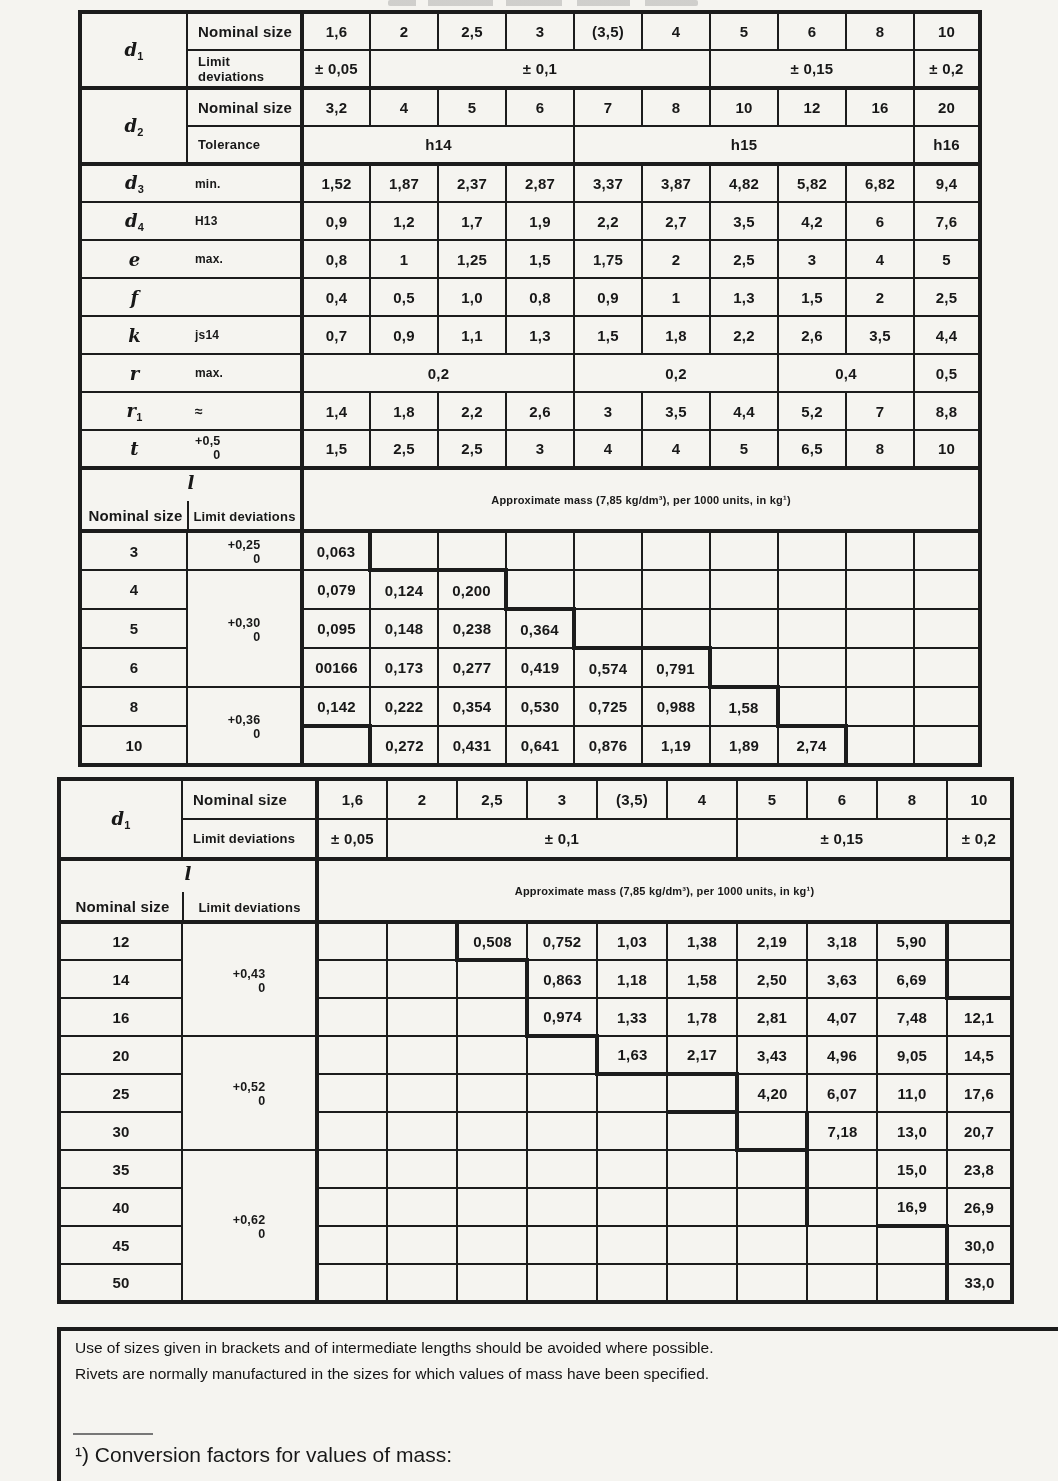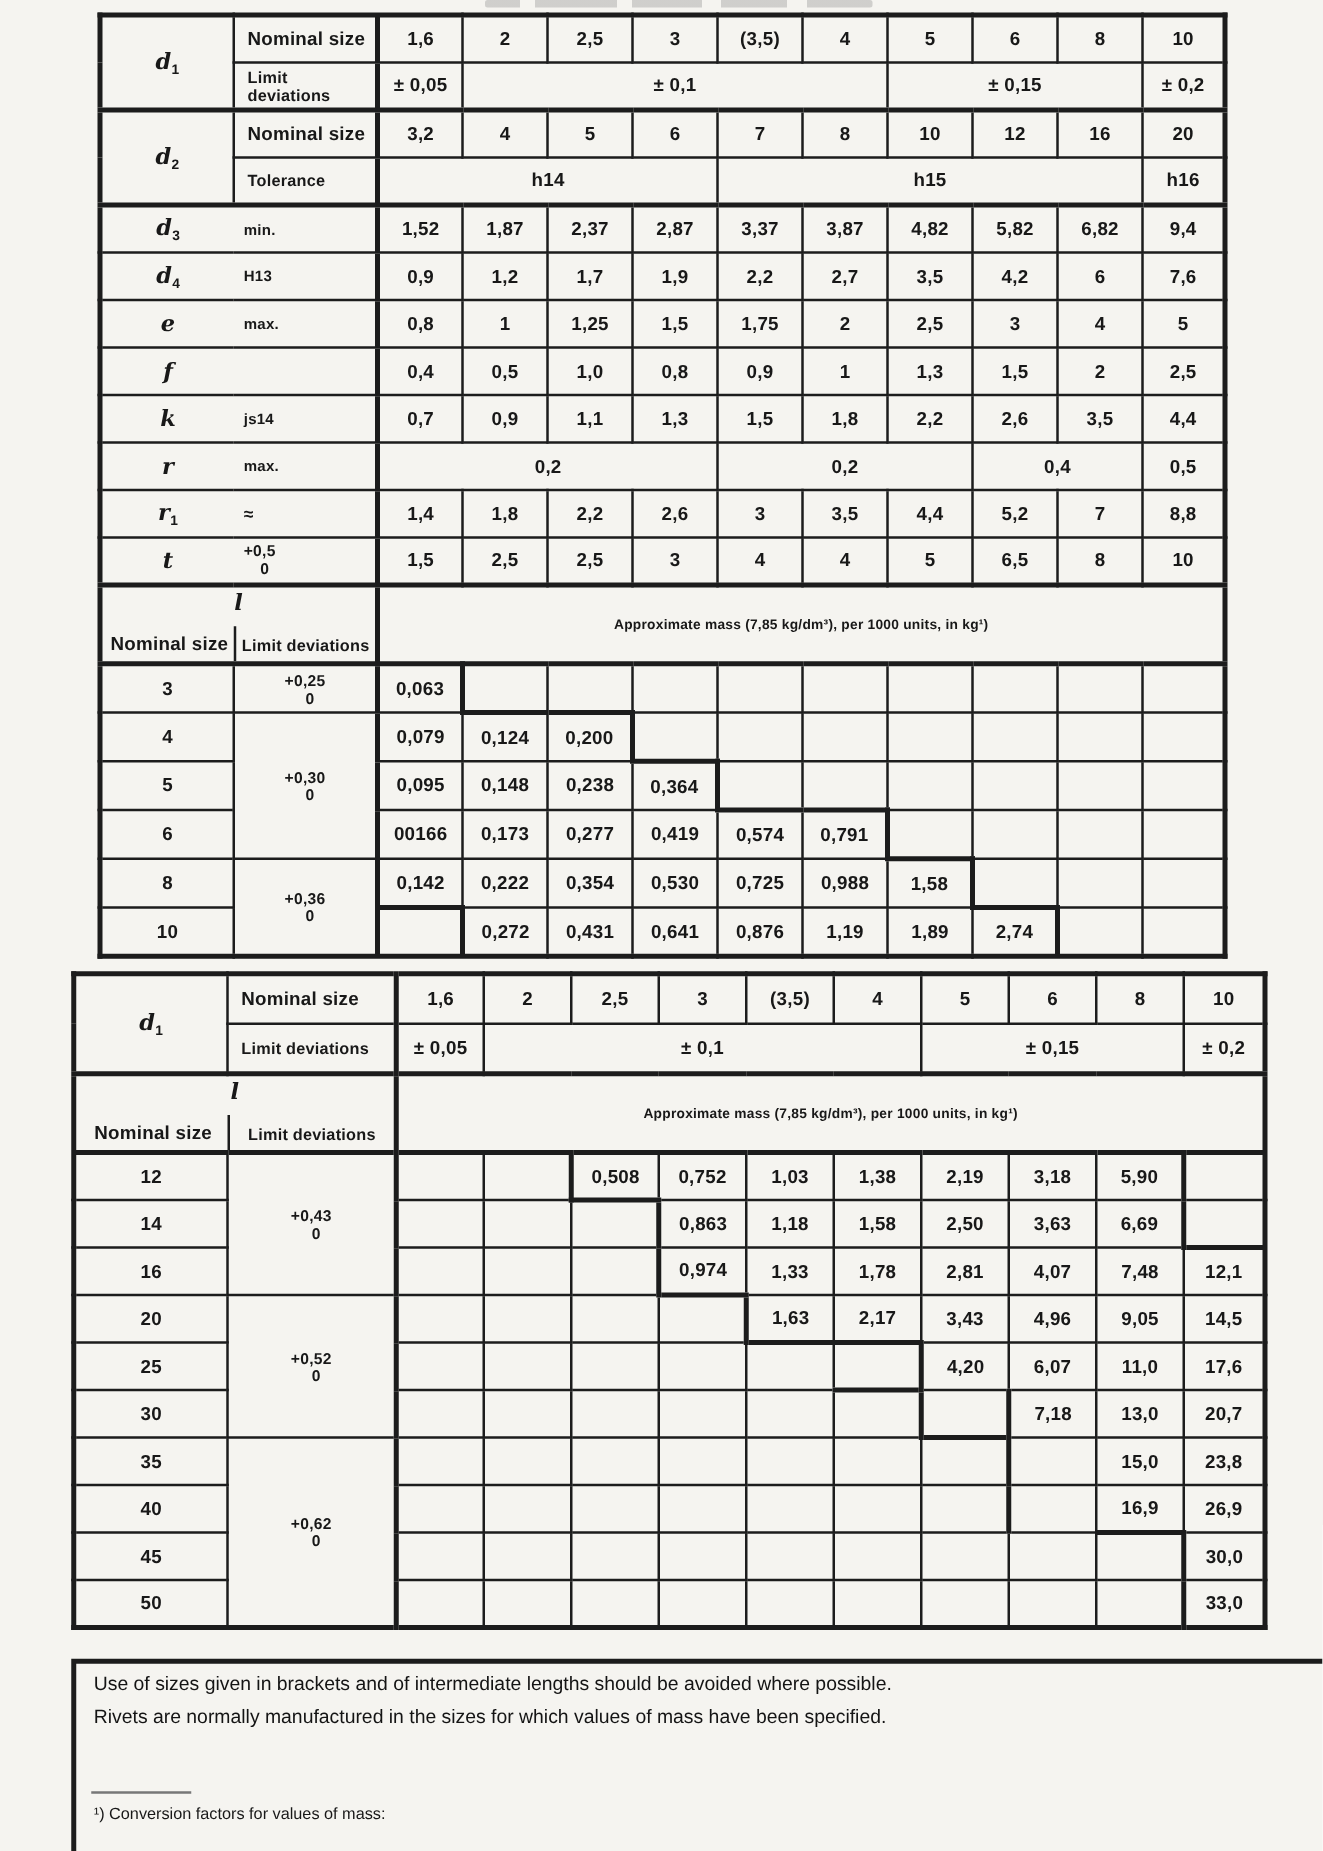--- a/index.html
+++ b/index.html
@@ -13,39 +13,39 @@
   #t1 tr{height:38px} #t1 tr.m{height:39px}
   #t2 tr{height:38px} #t2 tr.hd{height:40px}
   #t1 tr.mh,#t2 tr.mh{height:54px}
   .symc i,.cs i,.lh i{font-family:"DejaVu Serif",serif;font-style:italic;font-size:18px;font-weight:bold}
   sub{font-size:11px;font-weight:bold}
   .lbl{text-align:left;padding-left:10px;font-size:15px}
   .lbl2{text-align:left;padding-left:10px;font-size:13px}
   .cs{border-right:0}
   .cc{border-left:0;text-align:left;padding-left:8px;font-size:12px}
   .cc .apx{font-size:14px}
-  .tol{display:inline-flex;flex-direction:column;line-height:1.1;font-size:12.5px;text-align:center;font-weight:bold}
+  .tol{display:inline-flex;flex-direction:column;line-height:1.1;font-size:12.5px;text-align:right;font-weight:bold}
   .tol .b{padding-left:8px}
   .hl{border-left-width:4px}.hr{border-right-width:4px}.ht{border-top-width:4px}.hb{border-bottom-width:4px}
   tr.sect td{border-top-width:4px}
   .dstart{border-left-width:4px}
   .lhead{border-right-width:4px;position:relative}
   .lh{display:flex;flex-direction:column;justify-content:space-between;height:52px;padding:2px 0 5px 0}
   .lr{display:flex;align-items:flex-end}
   #t1 .lr span:first-child{width:107px;font-size:15px}
   #t2 .lr span:first-child{width:123px;font-size:15px}
   .lr span+span{flex:1;font-size:13px}
   .lvd{position:absolute;top:52%;bottom:0;width:2px;background:#1c1c1c}
   #t1 .lvd{left:105px} #t2 .lvd{left:121px}
   .mhead{font-size:11px;font-weight:bold}
   #ft{position:absolute;left:57px;top:1327px;width:1026px;height:162px;border:4px solid #1c1c1c;
       border-bottom-width:7px;box-sizing:border-box}
   .ftline{position:absolute;left:14px;font-size:15.5px;font-weight:normal;color:#141414;white-space:nowrap}
   #fsep{position:absolute;left:12px;top:102px;width:80px;height:2px;background:#777}
-  #fnote{position:absolute;left:14px;top:112px;font-size:13px;font-weight:normal;white-space:nowrap}
+  #fnote{position:absolute;left:14px;top:112px;font-size:21px;font-weight:normal;white-space:nowrap}
   #mt{left:381px;top:57px;border:3px solid #1c1c1c}
   #mt td{font-weight:normal;font-size:15px;height:38px}
   #mt .lb{text-align:left;padding-left:12px}
   #cap{position:absolute;left:388px;top:0;width:310px;height:6px;opacity:.35;border-radius:2px;
        background:linear-gradient(90deg,#8a8a8a 0 9%,transparent 9% 13%,#8a8a8a 13% 34%,transparent 34% 38%,#8a8a8a 38% 56%,transparent 56% 61%,#8a8a8a 61% 78%,transparent 78% 83%,#8a8a8a 83% 100%)}
 </style>
 </head>
 <body>
 
 <div id="page">

